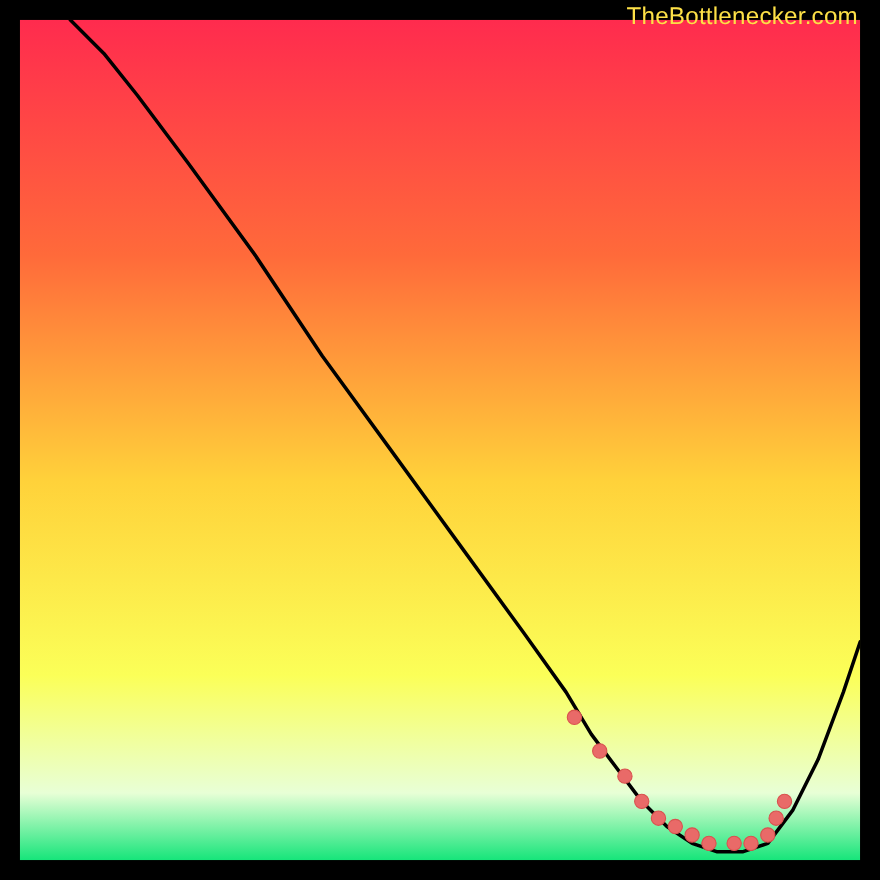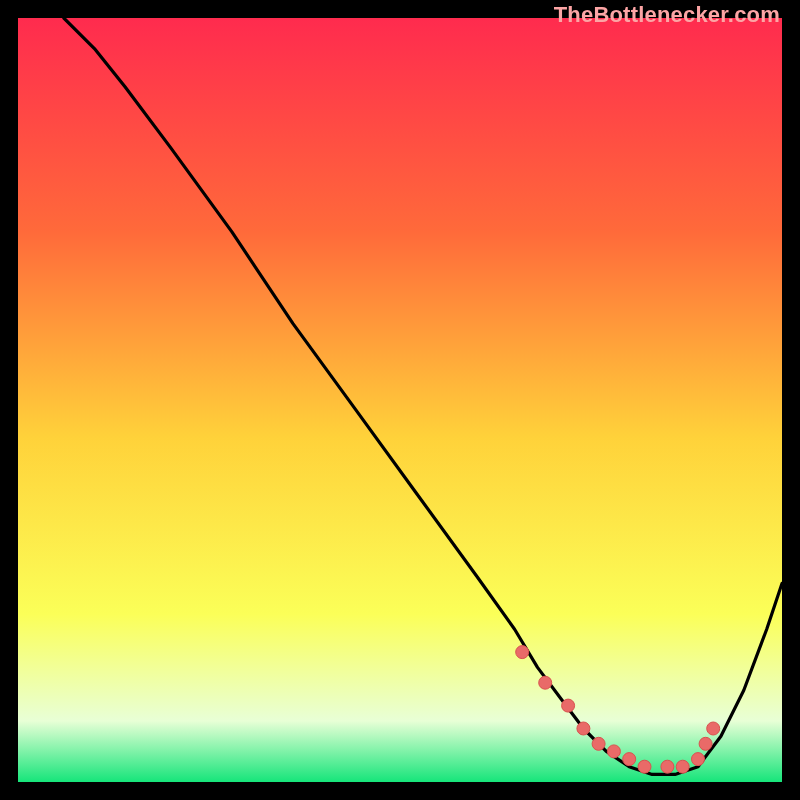--- a/index.html
+++ b/index.html
@@ -16,23 +16,23 @@
     left: 18px;
     top: 18px;
     width: 764px;
     height: 764px;
     background: #000;
   }
   .watermark {
     position: absolute;
     top: 2px;
     right: 20px;
-    color: #fca5a5;
+    color: #fde047;
     font-size: 22px;
-    font-weight: 700;
+    font-weight: 400;
     letter-spacing: 0.2px;
     user-select: none;
   }
   svg {
     display: block;
   }
 </style>
 </head>
 <body>
 

